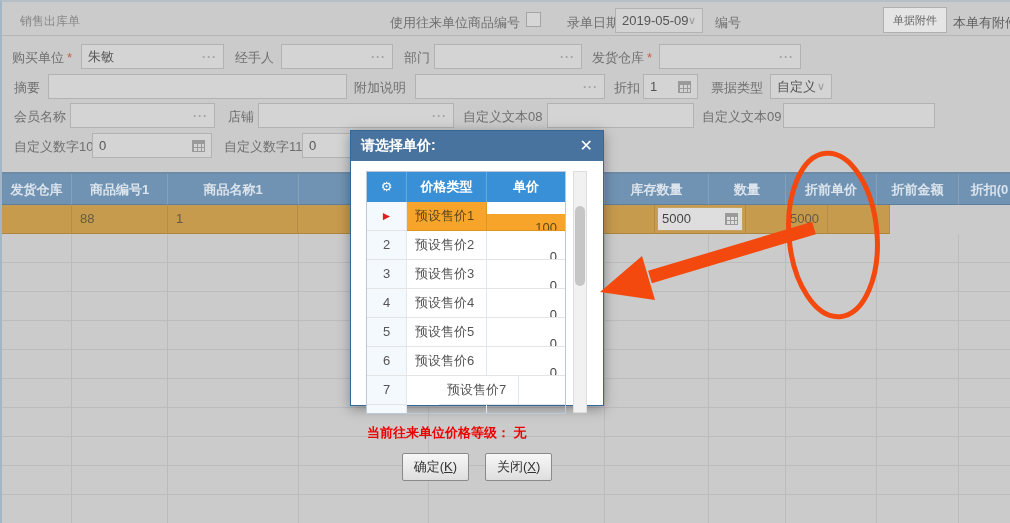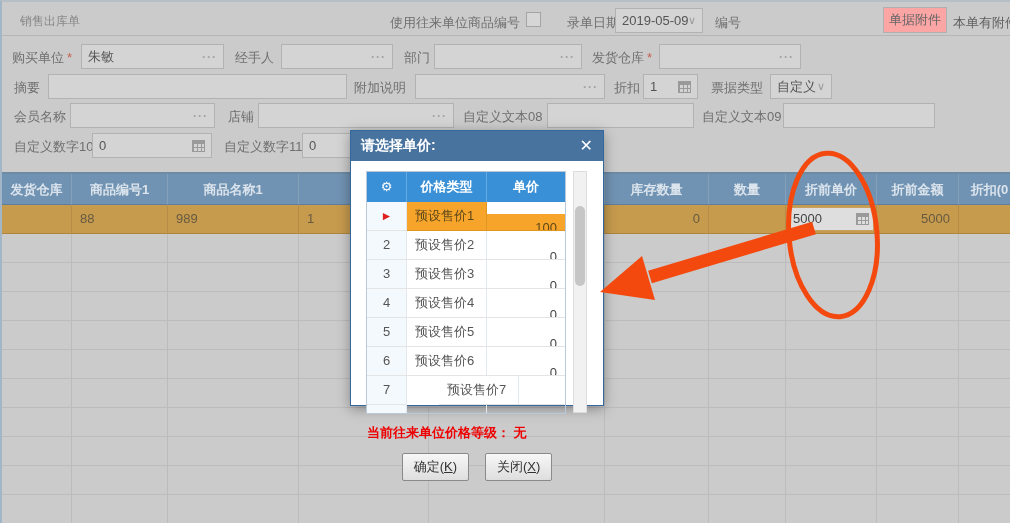--- a/index.html
+++ b/index.html
@@ -14,21 +14,21 @@
          display:flex; align-items:center; padding:0 6px; }
   .inp .val { flex:1 1 auto; overflow:hidden; white-space:nowrap; }
   .dots { color:#a3a3a3; font-weight:bold; letter-spacing:1px; font-size:12px; }
   .chev { color:#9a9a9a; font-size:11px; margin-left:auto; }
   .calc { width:13px; height:12px; border:1px solid #9a9a9a; border-top:3px solid #9a9a9a; margin-left:auto;
           background-image:linear-gradient(#9a9a9a 1px, transparent 1px),
                            linear-gradient(90deg,#9a9a9a 1px, transparent 1px);
           background-size:4px 4px; flex:0 0 auto; }
   .topbar { position:absolute; left:0; top:0; width:1010px; height:34px; border-bottom:1px solid #b5b5b5; }
   .title { position:absolute; left:18px; top:11px; font-size:12px; color:#878787; }
-  .btn-gray { background:#fca5a5; border:1px solid #b0b0b0; font-size:13px; color:#666;
+  .btn-gray { background:#e5e5e5; border:1px solid #b0b0b0; font-size:11px; color:#666;
               display:flex; align-items:center; justify-content:center; }
   .checkbox { width:15px; height:15px; background:#d6d6d6; border:1px solid #a4a4a4; }
 
   
   #grid { position:absolute; left:0; top:170px; width:1022px; border-top:2px solid #6e8ba6; }
   .g-head { display:flex; height:31px; }
   .g-head .hc { background:#7193b3; color:#dbe4ec; font-size:13px; font-weight:600; line-height:31px;
                 text-align:center; border-right:1px solid #86a0b8; border-bottom:1px solid #5f7e9c;
                 overflow:hidden; white-space:nowrap; flex:0 0 auto; }
   .g-row { display:flex; height:29px; }
@@ -172,21 +172,20 @@
         <div class="hc" style="width: 104px;">库存数量</div>
         <div class="hc" style="width: 77px;">数量</div>
         <div class="hc" style="width: 91px;">折前单价</div>
         <div class="hc" style="width: 82px;">折前金额</div>
         <div class="hc" style="width: 62px;">折扣(0</div>
       </div>
       <div class="g-row sel">
         <div class="c gpad"></div>
         <div class="c" style="width: 70px;"></div>
         <div class="c" style="width: 96px;">88</div>
-        <div class="c" style="width: 131px;">989</div>
         <div class="c" style="width: 130px;">1</div>
         <div class="c" style="width: 176px;"></div>
         <div class="c alr" style="width: 104px;">0</div>
         <div class="c" style="width: 77px;"></div>
         <div class="c" style="width: 91px; position: relative; padding: 0px;">
           <div class="editbox">
             <span>5000</span>
             <span class="calc"></span>
           </div>
         </div>

